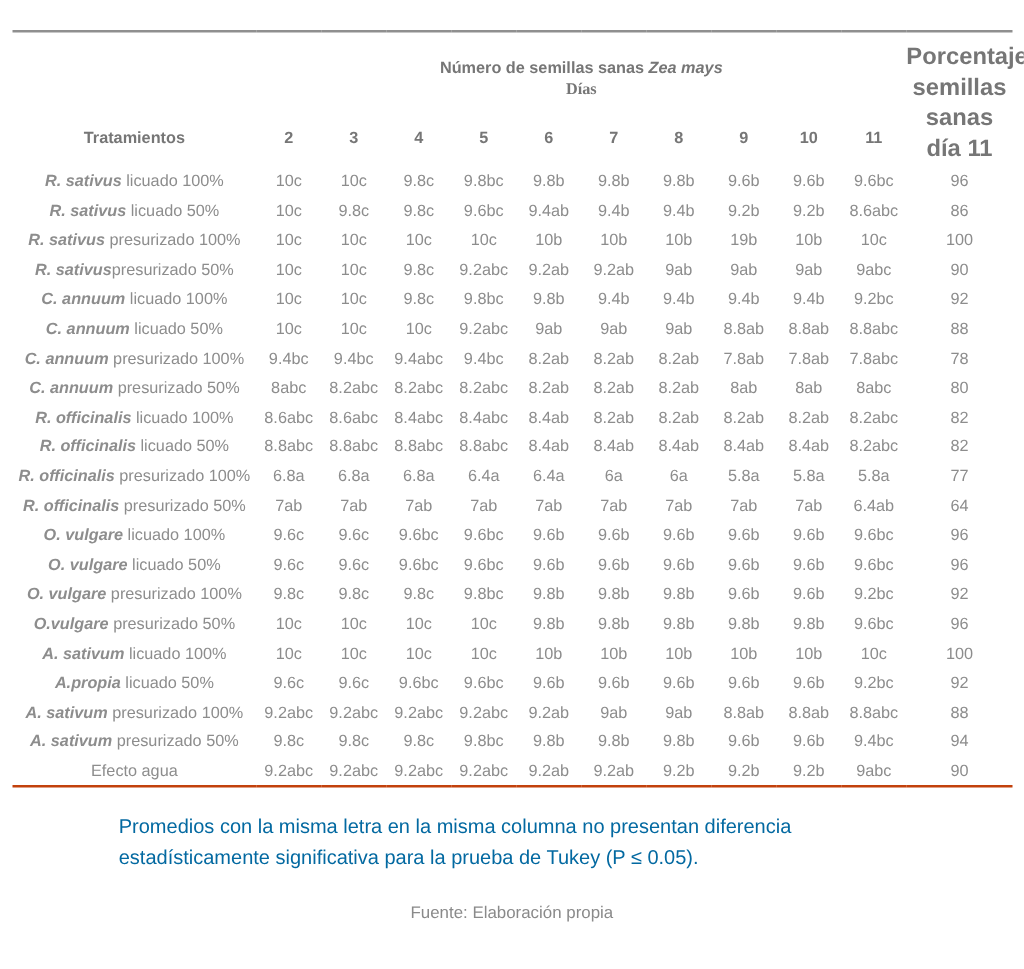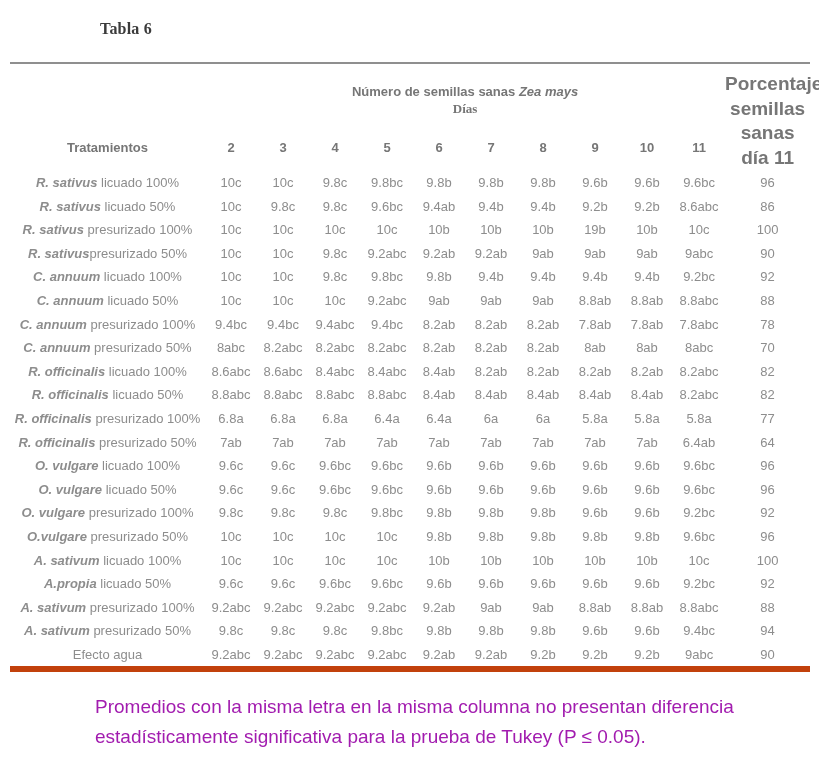--- a/index.html
+++ b/index.html
@@ -29,21 +29,21 @@
     color: #3b3b3b;
     max-width: 615px;
   }
 
   table.data-table {
     margin: 24px 0 0 10px;
     width: 800px;
     border-collapse: collapse;
     table-layout: fixed;
     border-top: 2px solid #8f8f8f;
-    border-bottom: 6px solid #c2410c;
+    border-bottom: 2px solid #c2410c;
     font-size: 13px;
     color: #8d8d8d;
   }
   col.c-treat { width: 195px; }
   col.c-day   { width: 52px; }
   col.c-pct   { width: 85px; }
 
   thead th {
     font-weight: bold;
     color: #767676;
@@ -66,38 +66,37 @@
     padding: 5.3px 0;
     line-height: 1;
     white-space: nowrap;
   }
   td.treat-cell { font-size: 13px; }
   td.treat-cell .species { font-style: italic; font-weight: bold; }
 
   .footnote {
     margin: 20px 0 0 95px;
     width: 645px;
-    font-size: 19px;
+    font-size: 16px;
     line-height: 1.55;
-    color: #a21caf;
+    color: #0369a1;
   }
   .source-line {
     margin-top: 22px;
     text-align: center;
     font-size: 13.5px;
     color: #8a8a8a;
   }
 </style>
 </head>
 <body>
 
 <div class="doc">
 
   <div class="title-block">
-    <div class="table-label">Tabla 6</div>
   </div>
 
   <table class="data-table">
     <colgroup>
       <col class="c-treat">
       <col class="c-day">
         <col class="c-day">
         <col class="c-day">
         <col class="c-day">
         <col class="c-day">
@@ -235,21 +234,21 @@
           <td>8abc</td>
           <td>8.2abc</td>
           <td>8.2abc</td>
           <td>8.2abc</td>
           <td>8.2ab</td>
           <td>8.2ab</td>
           <td>8.2ab</td>
           <td>8ab</td>
           <td>8ab</td>
           <td>8abc</td>
-          <td>70</td>
+          <td>80</td>
         </tr>
         <tr>
           <td class="treat-cell"><span class="species">R. officinalis</span> licuado 100%</td>
           <td>8.6abc</td>
           <td>8.6abc</td>
           <td>8.4abc</td>
           <td>8.4abc</td>
           <td>8.4ab</td>
           <td>8.2ab</td>
           <td>8.2ab</td>
@@ -423,14 +422,15 @@
           <td>9.2b</td>
           <td>9.2b</td>
           <td>9.2b</td>
           <td>9abc</td>
           <td>90</td>
         </tr>
       </tbody>
   </table>
 
   <div class="footnote">Promedios con la misma letra en la misma columna no presentan diferencia estadísticamente significativa para la prueba de Tukey (P ≤ 0.05).</div>
+  <div class="source-line">Fuente: Elaboración propia</div>
 
 </div>
 
 </body></html>

